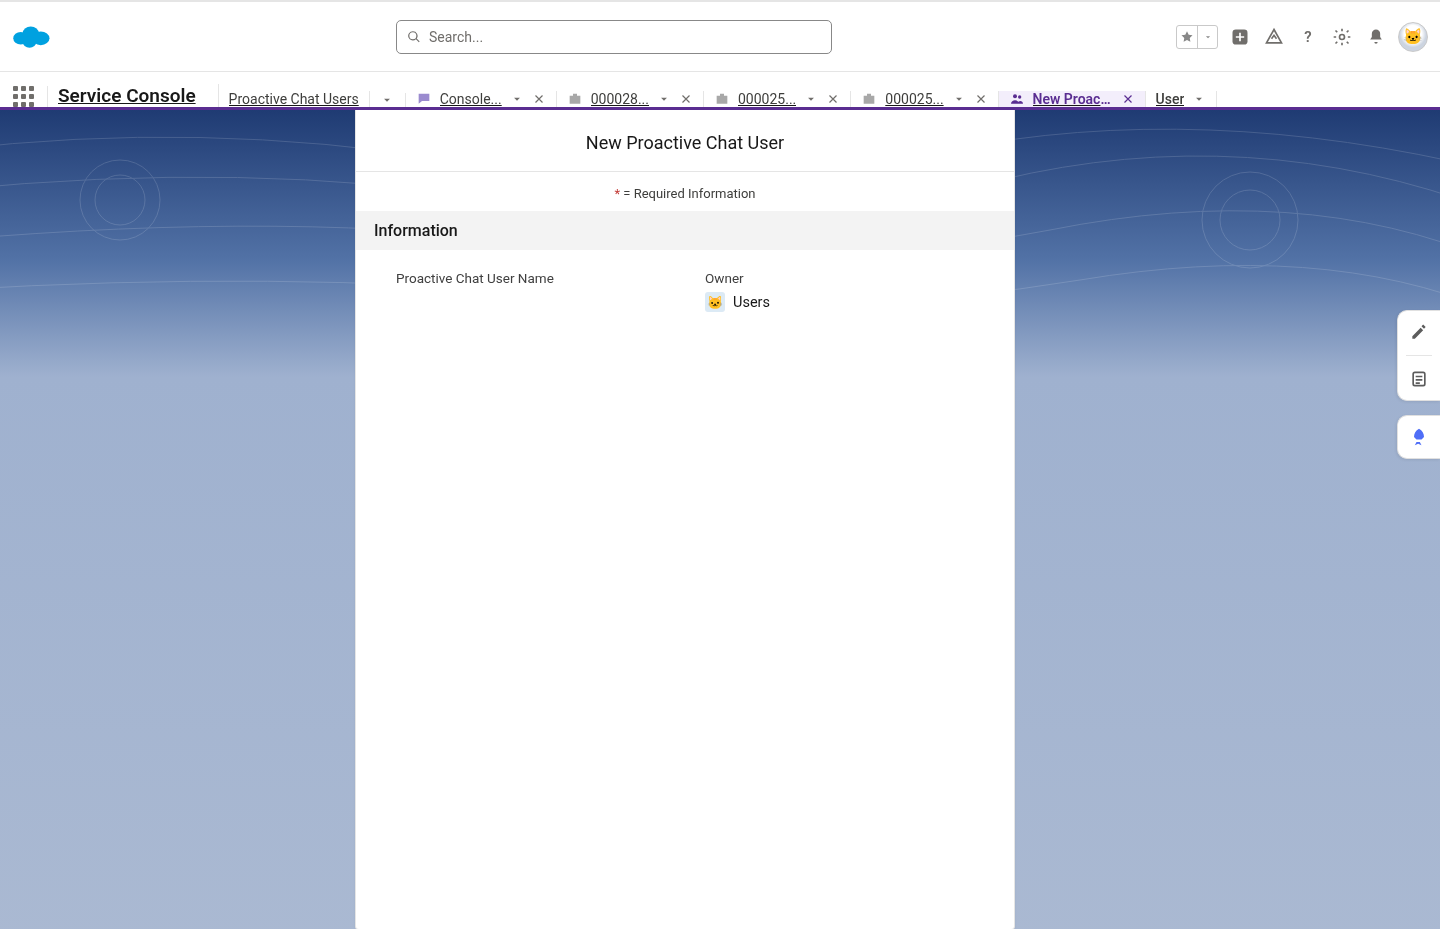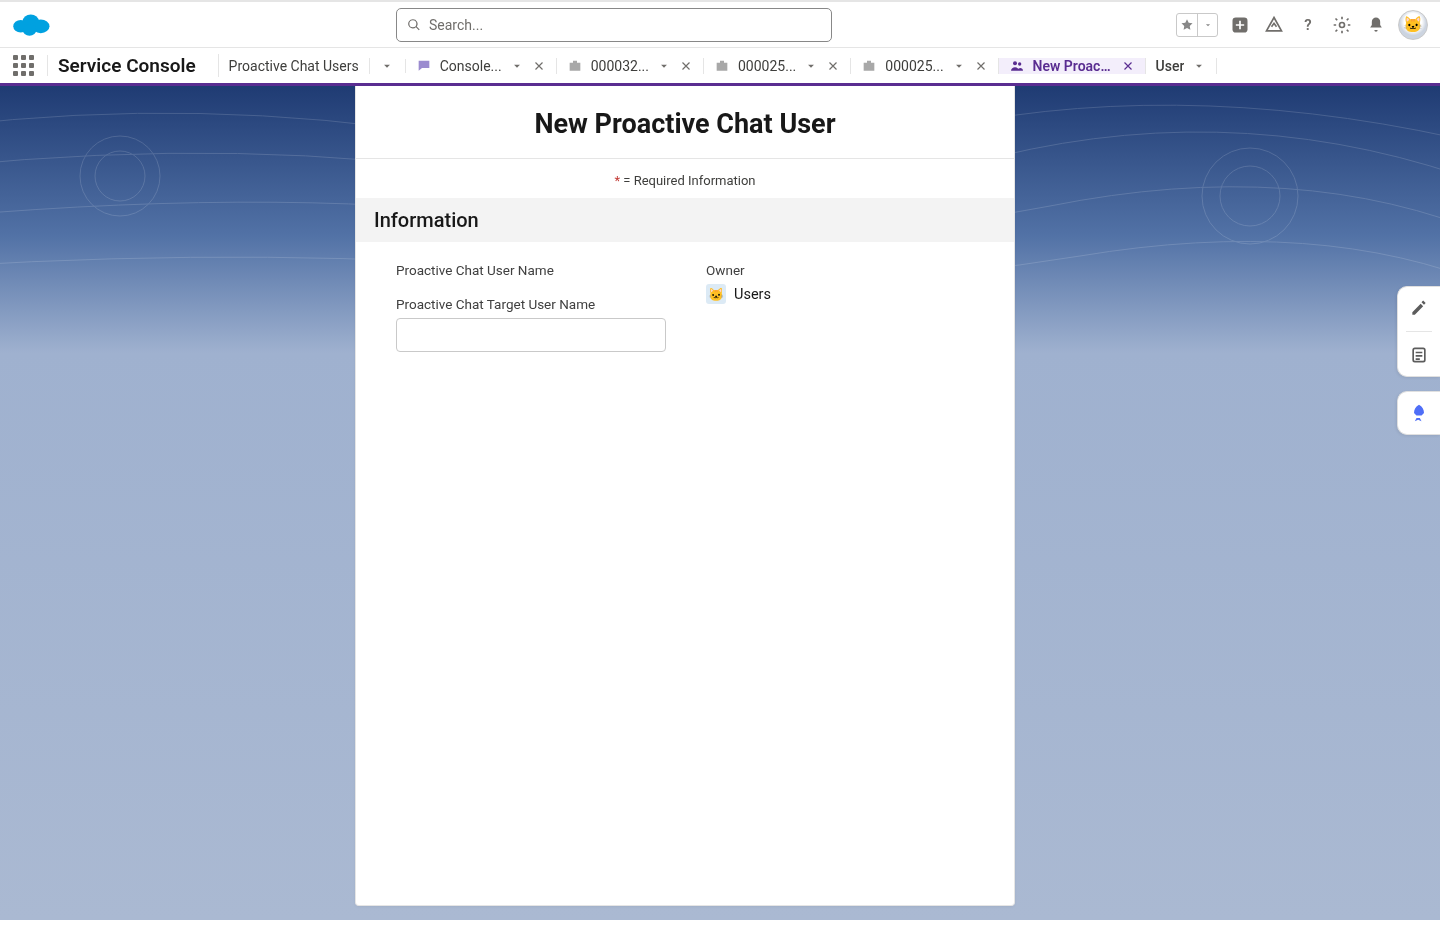--- a/index.html
+++ b/index.html
@@ -9,21 +9,21 @@
     height: 929px;
     overflow: hidden;
     background: #fff;
     color: #181818;
   }
 
   
   .top-header {
     display: flex;
     align-items: center;
-    height: 48px;
+    height: 72px;
     border-top: 2px solid #e5e5e5;
     border-bottom: 1px solid #e5e5e5;
     background: #fff;
     padding: 0 12px;
   }
   .logo {
     width: 40px; height: 28px;
     display: flex; align-items: center; flex: 0 0 auto;
   }
   .logo svg { width: 44px; height: 30px; }
@@ -72,24 +72,25 @@
     width: 30px; height:30px; border-radius:50%;
     background: radial-gradient(circle at 50% 40%, #fff 0 40%, #ccd4e0 60%);
     border: 1px solid #c9c9c9;
     display:flex; align-items:center; justify-content:center;
     font-size:16px;
   }
 
   
   .ws-bar {
     display:flex;
-    align-items:center;
+    align-items:flex-end;
     height: 38px;
     border-bottom: 3px solid #5a2d91;
     background:#fff;
+    text-decoration:underline;
   }
   .app-launcher {
     width: 48px;
     display:flex; align-items:center; justify-content:center;
     border-right:1px solid #e5e5e5;
     cursor:pointer;
   }
   .waffle {
     display:grid; grid-template-columns:repeat(3,5px); grid-template-rows:repeat(3,5px);
     gap:3px;
@@ -146,35 +147,35 @@
     width: 660px;
     min-height: 820px;
     background:#fff;
     border:1px solid #e5e5e5;
     border-top:none;
     border-radius: 0 0 4px 4px;
     box-shadow: 0 1px 3px rgba(0,0,0,.05);
   }
   .panel-title {
     text-align:center;
-    font-size:27px;
-    font-weight:700;
+    font-size:18px;
+    font-weight:400;
     padding: 22px 3px 18px;
     border-bottom:1px solid #e5e5e5;
   }
   .req-note {
     text-align:center;
     font-size:13px;
     color:#3e3e3c;
     padding: 14px 18px 10px;
   }
   .req-note .ast { color:#c23934; }
   .section-head {
     background:#f3f3f3;
-    font-size:20px;
+    font-size:16px;
     font-weight:500;
     padding:10px 18px;
   }
   .form-grid {
     display:grid;
     grid-template-columns: 1fr 1fr;
     column-gap: 40px;
     padding: 20px 40px;
   }
   .field {
@@ -332,21 +333,21 @@
       </svg>
     <svg class="close" viewBox="0 0 24 24">
         <path d="M6 6l12 12M18 6L6 18" stroke="#706e6b" stroke-width="2"></path>
       </svg>
   </div>
 
   <div class="ws-tab">
     <svg class="tab-icon" viewBox="0 0 24 24">
         <path d="M9 4h6v3H9zM4 7h16v12H4z"></path>
       </svg>
-    <span class="label">000032...</span>
+    <span class="label">000028...</span>
     <svg class="chev" viewBox="0 0 24 24">
         <path d="M7 10l5 5 5-5z"></path>
       </svg>
     <svg class="close" viewBox="0 0 24 24">
         <path d="M6 6l12 12M18 6L6 18" stroke="#706e6b" stroke-width="2"></path>
       </svg>
   </div>
 
   <div class="ws-tab">
     <svg class="tab-icon" viewBox="0 0 24 24">
@@ -415,24 +416,20 @@
       <span class="ast">*</span><span> = Required Information</span>
     </div>
     <div class="section-head">Information</div>
 
     <div class="form-grid">
 
       <div>
         <div class="field">
           <div class="field-label">Proactive Chat User Name</div>
         </div>
-        <div class="field">
-          <div class="field-label">Proactive Chat Target User Name</div>
-          <input type="text" value="" style="">
-        </div>
       </div>
 
       <div>
         <div class="field">
           <div class="field-label">Owner</div>
           <div class="owner-row">
             <span class="owner-ico">🐱</span>
             <span>Users</span>
           </div>
         </div>

